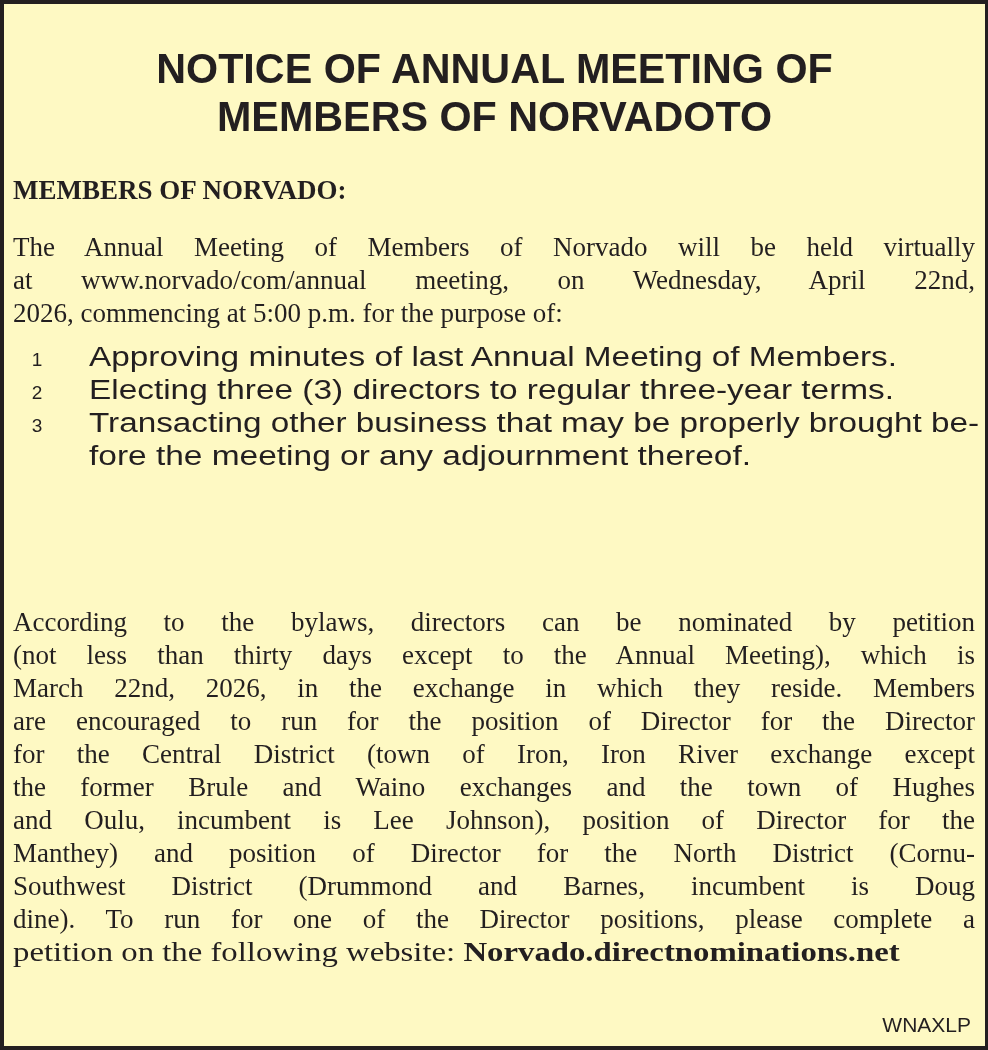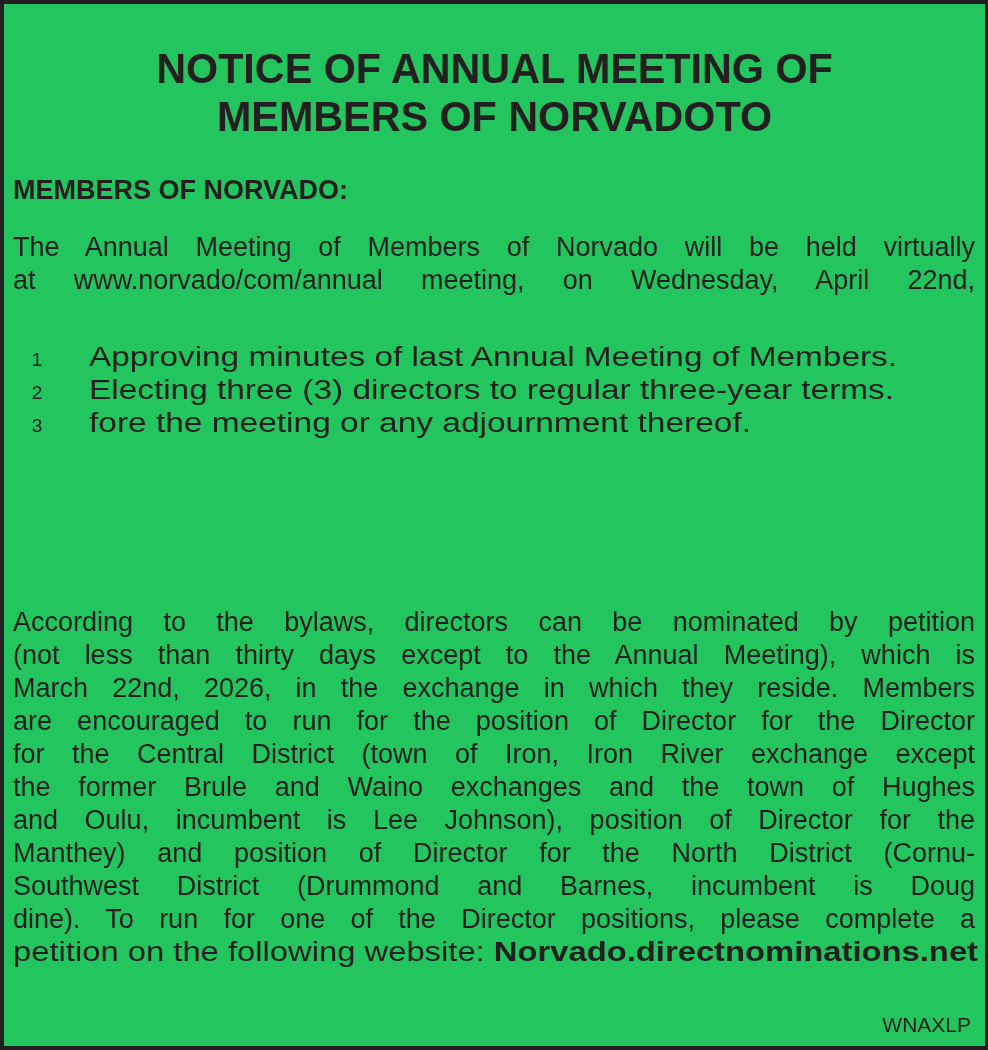--- a/index.html
+++ b/index.html
@@ -6,21 +6,21 @@
     body { width: 988px; height: 1050px; overflow: hidden; }
     .notice {
       position: relative;
       box-sizing: border-box;
       width: 988px;
       height: 1050px;
       border-top: 4px solid #231f20;
       border-left: 4px solid #231f20;
       border-right: 3px solid #231f20;
       border-bottom: 4px solid #231f20;
-      background: #22c55e;
+      background: #fef9c3;
       color: #231f20;
       font-family: "Liberation Sans", sans-serif;
     }
     .title {
       position: absolute;
       left: 0; right: 0;
       top: 40px;
       margin: 0;
       text-align: center;
       font-weight: bold;
@@ -29,20 +29,21 @@
       letter-spacing: 0px;
       transform: scaleX(0.96);
     }
     .title span { display: block; }
     .body-text {
       position: absolute;
       left: 9px;
       right: 10px;
       font-size: 27px;
       line-height: 33px;
+      font-family: Liberation Serif, serif;
     }
     .salutation { top: 170px; font-weight: bold; }
     .p1 { top: 203px; margin-top: 24px; }
     .line { display: block; white-space: nowrap; }
     .jl {
       display: block;
       text-align: justify;
       text-align-last: justify;
       white-space: normal;
       height: 33px;
@@ -84,33 +85,35 @@
   <h1 class="title">
     <span>NOTICE OF ANNUAL MEETING OF</span>
     <span>MEMBERS OF NORVADOTO</span>
   </h1>
 
   <div class="body-text salutation">MEMBERS OF NORVADO:</div>
 
   <div class="body-text p1">
     <span class="jl">The Annual Meeting of Members of Norvado will be held virtually</span>
     <span class="jl">at www.norvado/com/annual meeting, on Wednesday, April 22nd,</span>
+    <span class="line">2026, commencing at 5:00 p.m. for the purpose of:</span>
   </div>
 
   <div class="list">
     <div class="list-item">
       <span class="list-num">1</span>
       <span class="line"><span class="condensed c1" style="transform: scaleX(1.2348);">Approving minutes of last Annual Meeting of Members.</span></span>
     </div>
     <div class="list-item">
       <span class="list-num">2</span>
       <span class="line"><span class="condensed c2" style="transform: scaleX(1.2361);">Electing three (3) directors to regular three-year terms.</span></span>
     </div>
     <div class="list-item">
       <span class="list-num">3</span>
+      <span class="line"><span class="condensed c3" style="transform: scaleX(1.232);">Transacting other business that may be properly brought be-</span></span>
       <span class="line"><span class="condensed c4" style="transform: scaleX(1.2389);">fore the meeting or any adjournment thereof.</span></span>
     </div>
   </div>
 
 
   <div class="body-text p3">
     <span class="jl">According to the bylaws, directors can be nominated by petition</span>
     <span class="jl">(not less than thirty days except to the Annual Meeting), which is</span>
     <span class="jl">March 22nd, 2026, in the exchange in which they reside. Members</span>
     <span class="jl">are encouraged to run for the position of Director for the Director</span>

